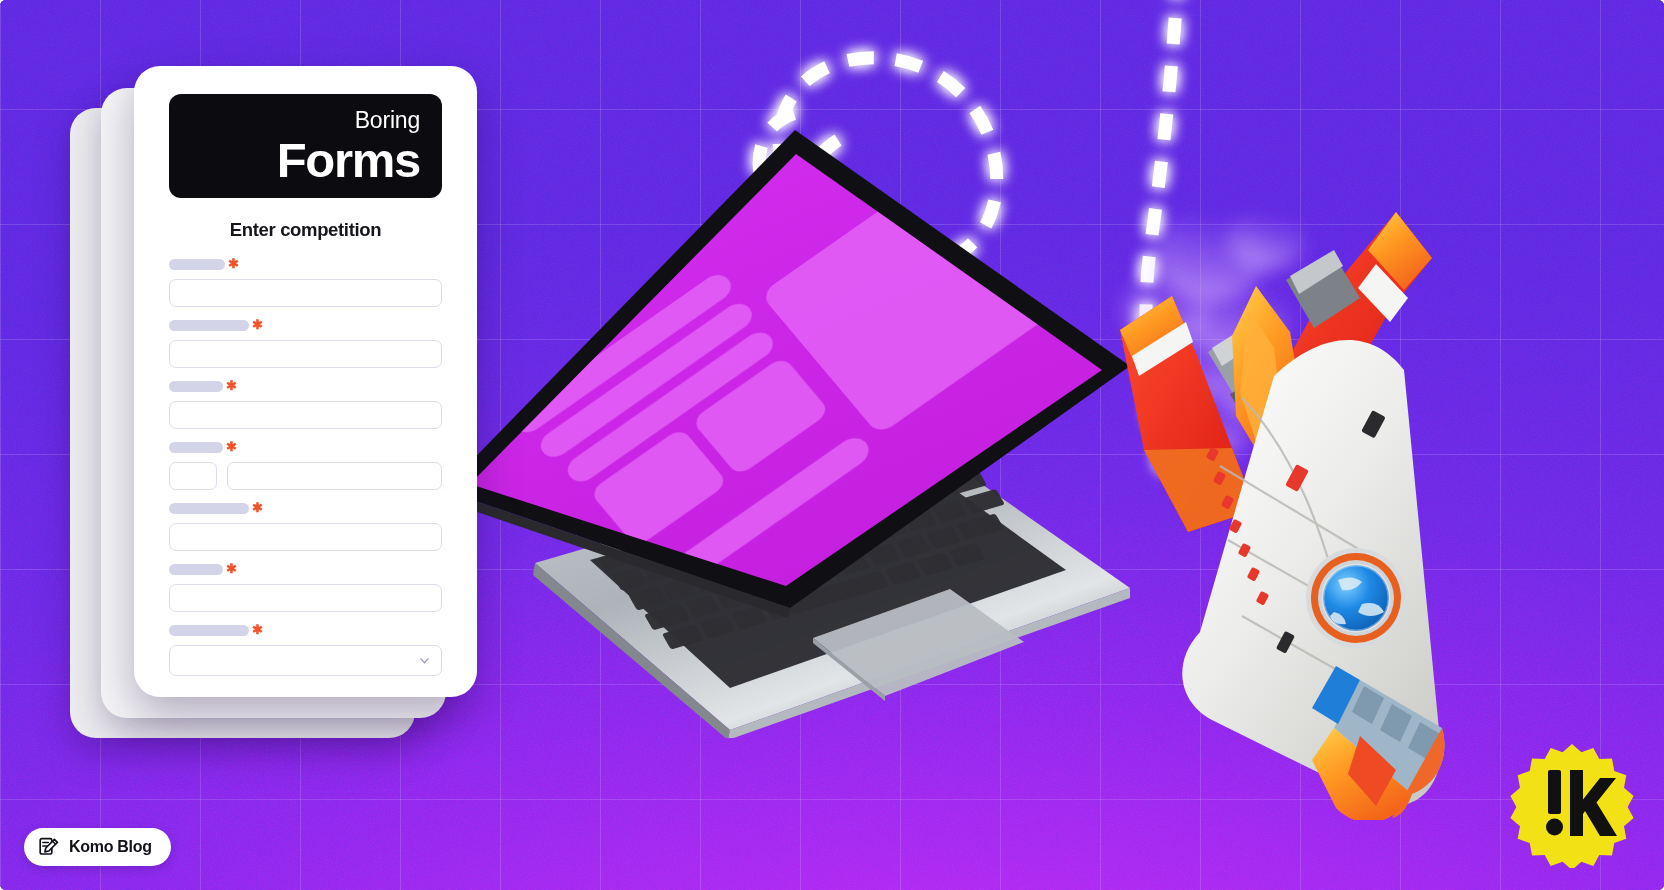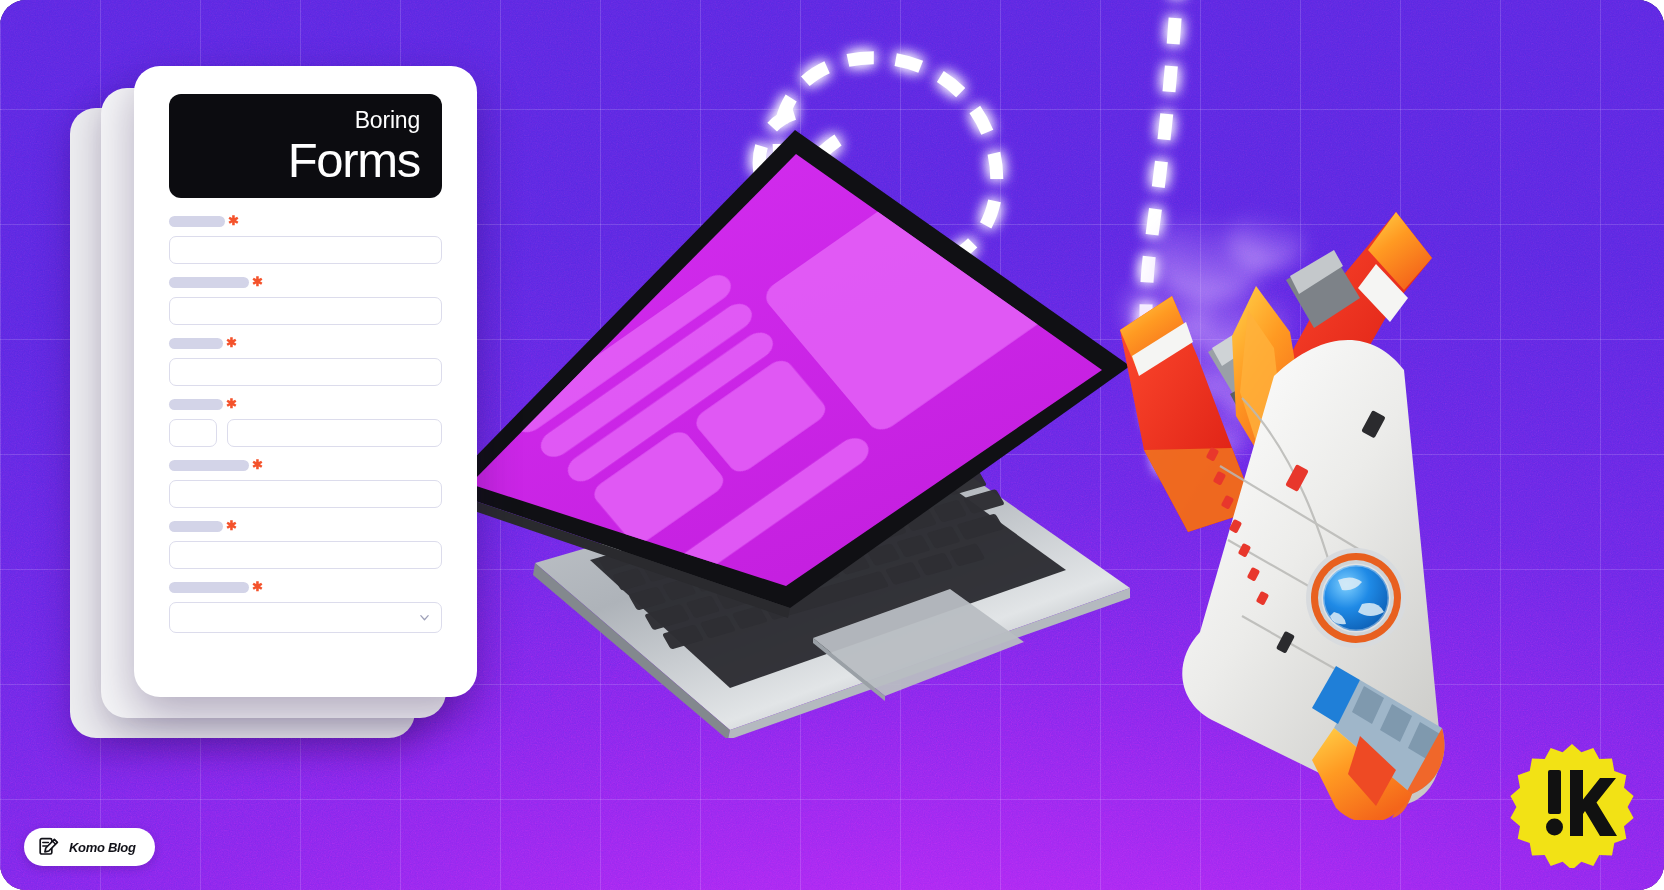--- a/index.html
+++ b/index.html
@@ -6,21 +6,21 @@
   html, body {
     width: 1664px; height: 890px;
     background: #ffffff;
     font-family: "Liberation Sans", sans-serif;
     overflow: hidden;
   }
 
   #stage {
     position: relative;
     width: 1664px; height: 890px;
-    border-radius: 26px;
+    border-radius: 6px;
     overflow: hidden;
     background: #000000;
   }
 
   
   .bg-gradient {
     position: absolute; inset: 0;
     background:
       radial-gradient(ellipse 120% 95% at 58% 120%, #c32bf5 0%, #a828f2 22%, #8526ec 45%, #6a27e6 68%, #5a27e1 100%),
       linear-gradient(180deg, #5426dd 0%, #6527e4 45%, #9b28f0 100%);
@@ -74,21 +74,21 @@
     color: #ffffff;
     font-size: 23px;
     line-height: 26px;
     font-weight: 400;
     letter-spacing: -0.2px;
   }
   .brand-bottom {
     color: #ffffff;
     font-size: 49px;
     line-height: 54px;
-    font-weight: 400;
+    font-weight: 700;
     letter-spacing: -1.3px;
   }
 
   .form-title {
     text-align: center;
     font-size: 18.5px;
     font-weight: 700;
     color: #15151b;
     letter-spacing: -0.35px;
     margin-top: 21px;
@@ -167,25 +167,24 @@
     height: 38px;
     background: #ffffff;
     border-radius: 19px;
     display: flex;
     align-items: center;
     gap: 9px;
     padding: 0 19px 0 14px;
     box-shadow: 0 3px 10px rgba(20,0,60,.18);
   }
   .blog-badge-label {
-    font-size: 13px;
+    font-size: 16px;
     font-weight: 700;
     color: #111118;
     letter-spacing: -0.3px;
-    font-style: italic;
   }
 
   
   .komo-logo { position: absolute; right: 28px; bottom: 22px; width: 128px; height: 128px; }
 </style>
 </head>
 <body>
 
 <div id="stage">
 
@@ -471,20 +470,21 @@
     <path d="M 300 556 L 336 590 L 316 626 L 288 594 Z" fill="#ee4a24"></path>
   </svg>
 
   <div class="form-card">
 
     <div class="brand-box">
       <div class="brand-top">Boring</div>
       <div class="brand-bottom">Forms</div>
     </div>
 
+    <div class="form-title">Enter competition</div>
 
     <div class="fields">
 
       <div class="field">
         <div class="field-label-row">
           <span class="label-pill" style="width:56px"></span>
           <span class="req-star">✱</span>
         </div>
         <div class="input-box"></div>
       </div>

